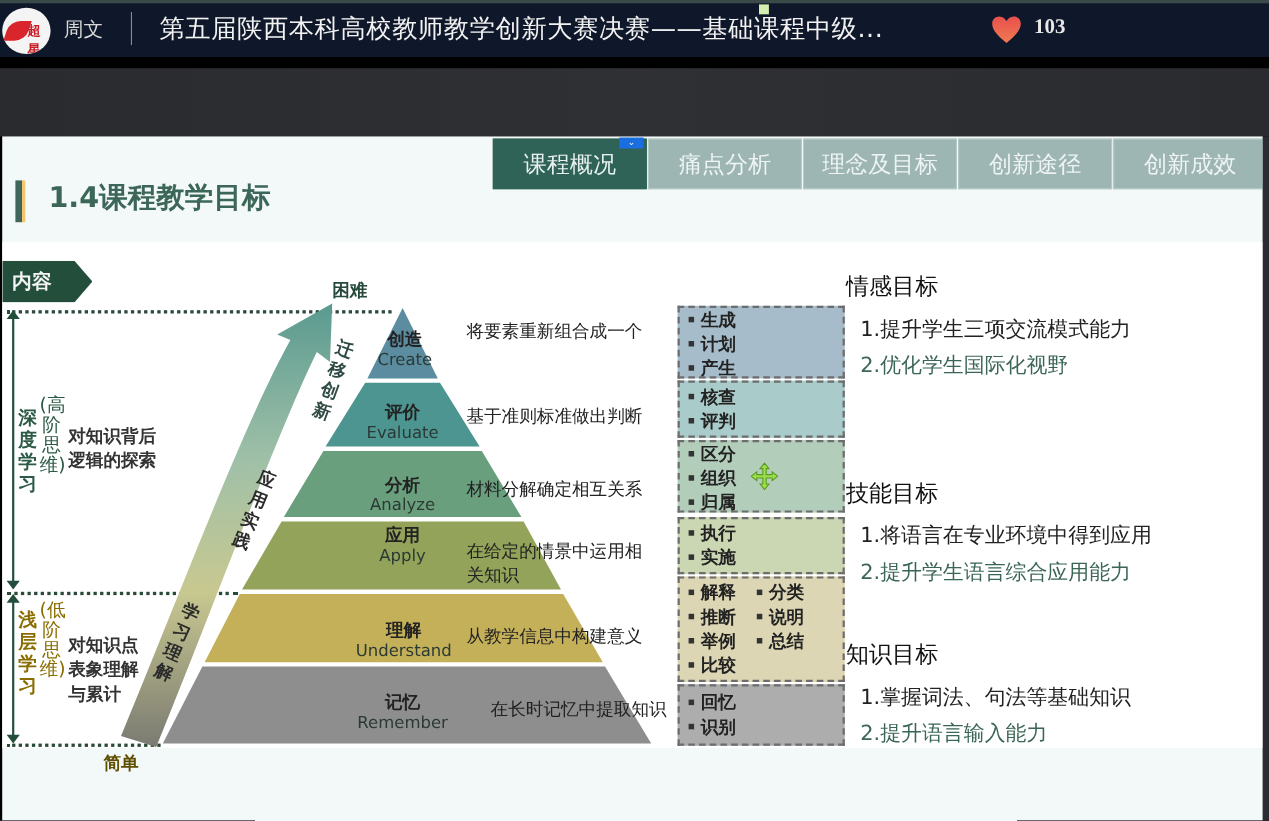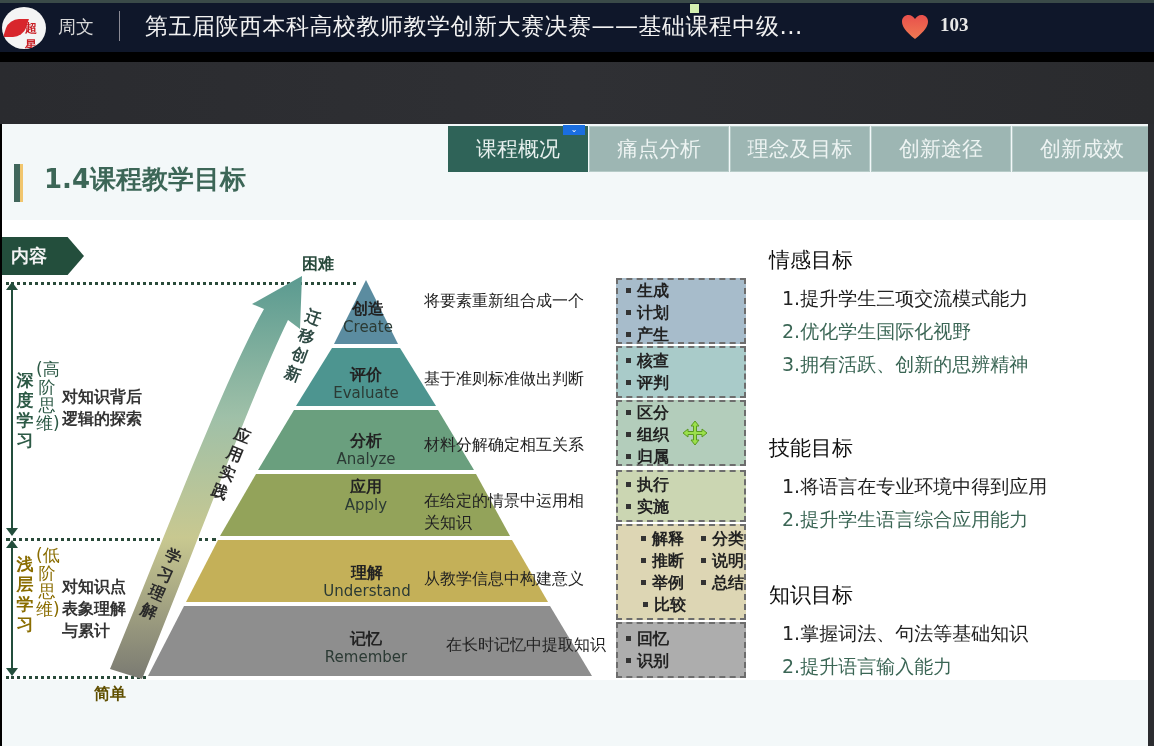--- a/index.html
+++ b/index.html
@@ -55,21 +55,21 @@
   .deep { color: #2d5a46; }
   .shallow { color: #8a6d00; }
   .paren { font-weight: normal; }
   .desc { position: absolute; font-size: 16px; font-weight: bold; color: #333; line-height: 22px; }
 
   .pyramid { position: absolute; left: 0; top: 0; }
   .level-name { position: absolute; text-align: center; color: #222; font-size: 16px; font-weight: bold; line-height: 18px; }
   .level-name .en { display: block; font-weight: normal; font-size: 15px; color: #2b3a34; }
   .level-desc { position: absolute; font-size: 16px; color: #222; line-height: 22px; }
 
-  .verb-box { position: absolute; left: 614px; width: 130px; border: 2px dashed #6d6d6d; padding: 4px 0 16px 6px; font-size: 16px; font-weight: bold; color: #222; line-height: 22px; }
+  .verb-box { position: absolute; left: 614px; width: 152px; border: 2px dashed #6d6d6d; padding: 4px 0 16px 6px; font-size: 16px; font-weight: bold; color: #222; line-height: 22px; }
   .verb-box .row { display: flex; }
   .verb-box .item { width: 62px; white-space: nowrap; }
   .bullet { display: inline-block; width: 5px; height: 5px; background: #333; margin: 0 6px 3px 2px; vertical-align: middle; }
 
   .goal-title { position: absolute; left: 767px; font-size: 21px; font-weight: normal; color: #111; }
   .goal-item { position: absolute; left: 780px; font-size: 19px; white-space: nowrap; }
   .goal-item.dark { color: #222; }
   .goal-item.green { color: #3b6655; }
 
   .move-cursor { position: absolute; left: 680px; top: 296px; width: 26px; height: 26px; }
@@ -222,21 +222,21 @@
   </div>
   <div class="verb-box" style="top:276px; height:66px; background:#b3cdbb; padding-top:0;">
     <div><span class="bullet"></span><span>区分</span></div>
     <div><span class="bullet"></span><span>组织</span></div>
     <div><span class="bullet"></span><span>归属</span></div>
   </div>
   <div class="verb-box" style="top:346px; height:52px; background:#cbd6b2; padding-top:2px;">
     <div><span class="bullet"></span><span>执行</span></div>
     <div><span class="bullet"></span><span>实施</span></div>
   </div>
-  <div class="verb-box" style="top:400px; height:96px; background:#ddd6b4; padding-top:2px;text-align:right;">
+  <div class="verb-box" style="top:400px; height:96px; background:#ddd6b4; padding-top:2px;">
     <div class="row">
         <div class="item"><span class="bullet"></span><span>解释</span></div>
         <div class="item"><span class="bullet"></span><span>分类</span></div>
       </div>
     <div class="row">
         <div class="item"><span class="bullet"></span><span>推断</span></div>
         <div class="item"><span class="bullet"></span><span>说明</span></div>
       </div>
     <div class="row">
         <div class="item"><span class="bullet"></span><span>举例</span></div>
@@ -251,21 +251,20 @@
     <div><span class="bullet"></span><span>识别</span></div>
   </div>
 
   <svg class="move-cursor" viewBox="0 0 26 26" style="top:296px;">
     <path d="M13 1 L17 6 L14.5 6 L14.5 11.5 L20 11.5 L20 9 L25 13 L20 17 L20 14.5 L14.5 14.5 L14.5 20 L17 20 L13 25 L9 20 L11.5 20 L11.5 14.5 L6 14.5 L6 17 L1 13 L6 9 L6 11.5 L11.5 11.5 L11.5 6 L9 6 Z" fill="#9be04a" stroke="#5a9a20" stroke-width="1"></path>
   </svg>
 
   <div class="goal-title" style="top:122px;">情感目标</div>
   <div class="goal-item dark" style="top:162px;">1.提升学生三项交流模式能力</div>
   <div class="goal-item green" style="top:195px;">2.优化学生国际化视野</div>
-  <div class="goal-item green" style="top:228px;">3.拥有活跃、创新的思辨精神</div>
 
   <div class="goal-title" style="top:310px;">技能目标</div>
   <div class="goal-item dark" style="top:350px;">1.将语言在专业环境中得到应用</div>
   <div class="goal-item green" style="top:383px;">2.提升学生语言综合应用能力</div>
 
   <div class="goal-title" style="top:457px;">知识目标</div>
   <div class="goal-item dark" style="top:497px;">1.掌握词法、句法等基础知识</div>
   <div class="goal-item green" style="top:530px;">2.提升语言输入能力</div>
 </div>
 <div class="slide-right-edge"></div>

